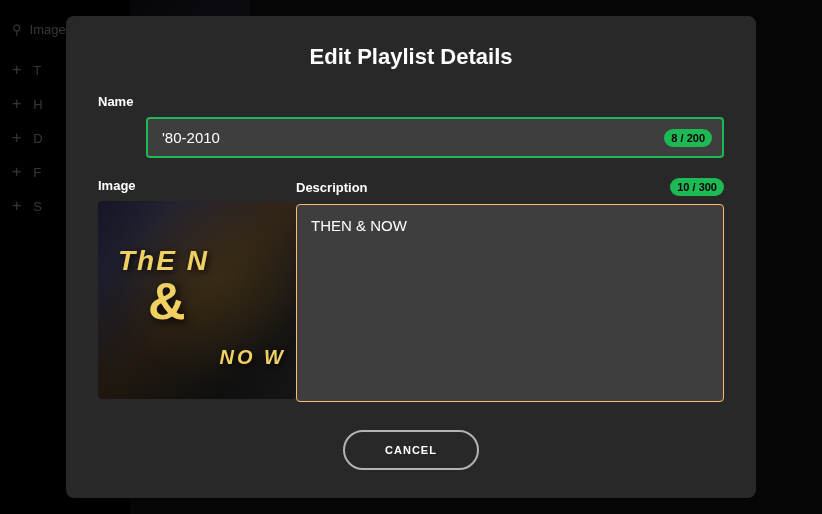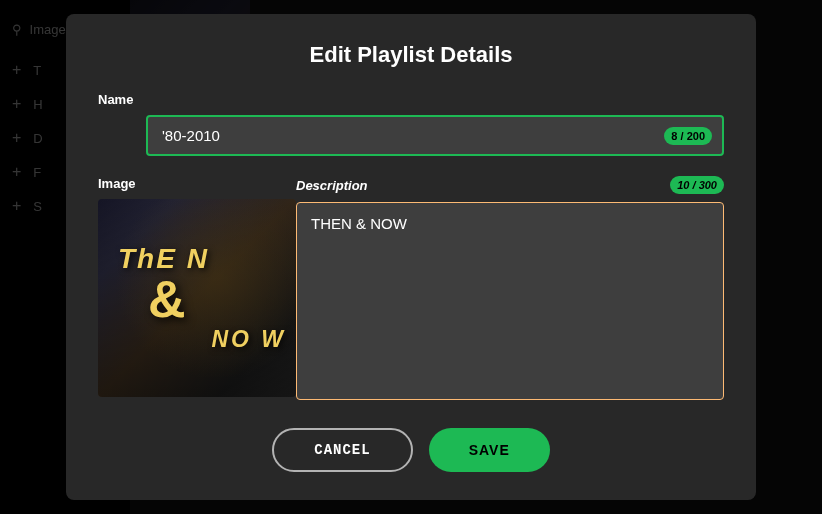--- a/index.html
+++ b/index.html
@@ -198,23 +198,23 @@
       top: 70px;
       left: 50px;
       font-size: 52px;
       font-weight: 900;
       color: #f0d060;
       text-shadow: 3px 3px 8px rgba(0,0,0,0.9);
     }
 
     .thumb-now {
       position: absolute;
-      bottom: 44px;
+      bottom: 30px;
       right: 10px;
-      font-size: 23px;
+      font-size: 20px;
       font-weight: 900;
       color: #f0d060;
       letter-spacing: 3px;
       text-shadow: 2px 2px 6px rgba(0,0,0,0.8);
       font-style: italic;
     }
 
     .thumb-street-overlay {
       position: absolute;
       inset: 0;
@@ -227,21 +227,20 @@
       flex: 1;
       display: flex;
       flex-direction: column;
     }
 
     .desc-header {
       display: flex;
       justify-content: space-between;
       align-items: center;
       margin-bottom: 8px;
-      font-style: italic;
     }
 
     .desc-label {
       color: #ffffff;
       font-size: 13px;
       font-weight: 600;
     }
 
     .char-count-desc {
       background: #1db954;
@@ -275,28 +274,27 @@
       display: flex;
       justify-content: center;
       gap: 16px;
       margin-top: 28px;
     }
 
     .btn-cancel {
       background: transparent;
       border: 2px solid #b3b3b3;
       color: #ffffff;
-      font-size: 14px;
+      font-size: 11px;
       font-weight: 700;
       padding: 12px 40px;
       border-radius: 30px;
       cursor: pointer;
       letter-spacing: 1px;
       text-transform: uppercase;
-      font-family: Liberation Mono, monospace;
     }
 
     .btn-save {
       background: #1db954;
       border: none;
       color: #000000;
       font-size: 14px;
       font-weight: 700;
       padding: 12px 40px;
       border-radius: 30px;
@@ -369,16 +367,15 @@
         <div class="desc-header">
           <span class="desc-label">Description</span>
           <span class="char-count-desc">10 / 300</span>
         </div>
         <textarea class="desc-textarea" style="">THEN &amp; NOW</textarea>
       </div>
     </div>
 
     <div class="modal-actions">
       <button class="btn-cancel">CANCEL</button>
-      <button class="btn-save">SAVE</button>
     </div>
   </div>
 </div>
 
 </body></html>

